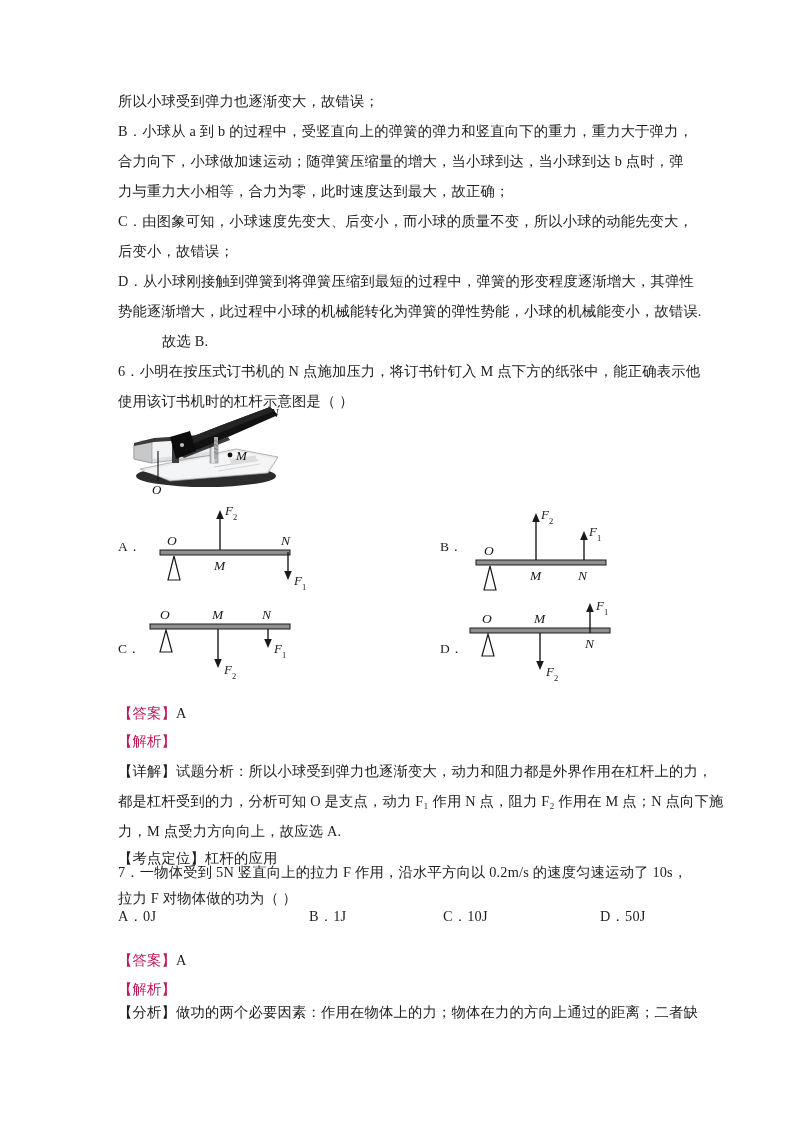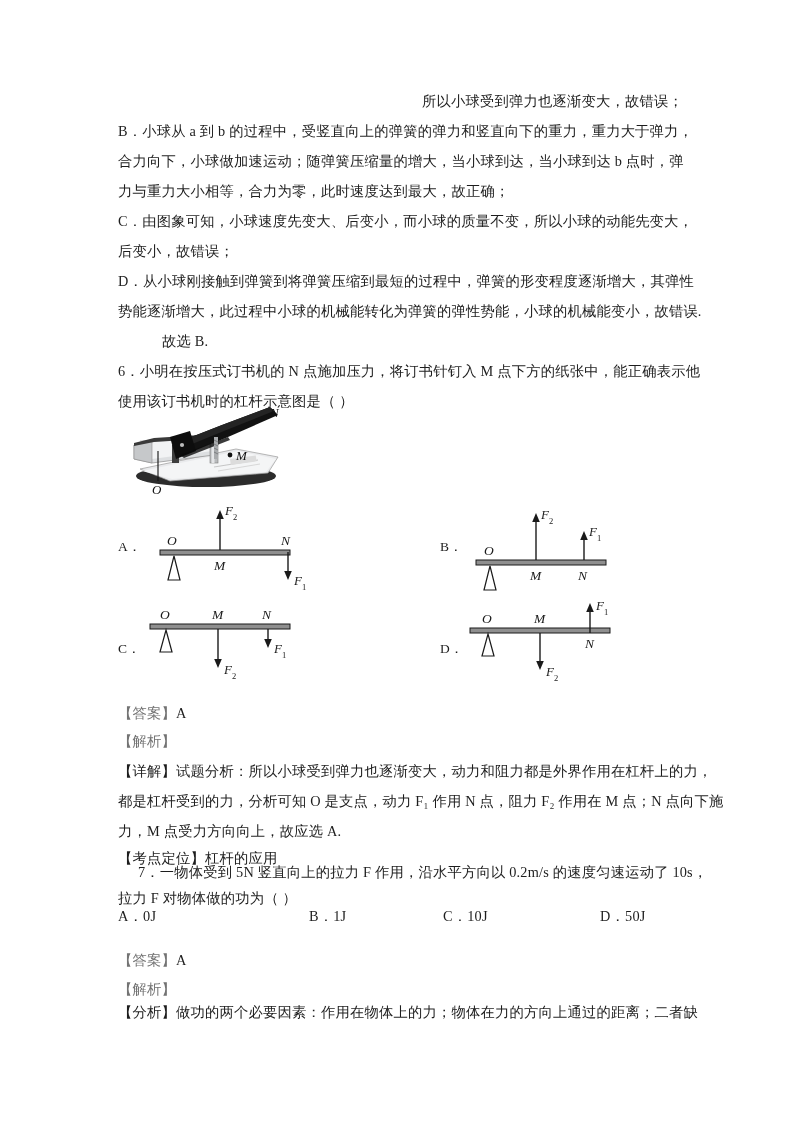--- a/index.html
+++ b/index.html
@@ -28,21 +28,21 @@
     width: 565px;
   }
   .ln {
     font-size: 14.3px;
     line-height: 30.5px;
     letter-spacing: 0.2px;
     white-space: nowrap;
     color: #1d1d1d;
   }
   .marker {
-    color: #737373;
+    color: #be185d;
   }
 
   
   .stapler-wrap {
     position: absolute;
     left: 118px;
     top: 393px;
     width: 175px;
     height: 105px;
   }
@@ -68,21 +68,21 @@
 
   
   .L { position: absolute; left: 0; width: 565px; }
 </style>
 </head>
 <body>
 
 <div class="page">
 
   <div class="content">
-    <div class="ln L" style="top:0px;text-align:right;">所以小球受到弹力也逐渐变大，故错误；</div>
+    <div class="ln L" style="top:0px;">所以小球受到弹力也逐渐变大，故错误；</div>
     <div class="ln L" style="top:30px;">B．小球从 a 到 b 的过程中，受竖直向上的弹簧的弹力和竖直向下的重力，重力大于弹力，</div>
     <div class="ln L" style="top:60px;">合力向下，小球做加速运动；随弹簧压缩量的增大，当小球到达，当小球到达 b 点时，弹</div>
     <div class="ln L" style="top:90px;">力与重力大小相等，合力为零，此时速度达到最大，故正确；</div>
     <div class="ln L" style="top:120px;">C．由图象可知，小球速度先变大、后变小，而小球的质量不变，所以小球的动能先变大，</div>
     <div class="ln L" style="top:150px;">后变小，故错误；</div>
     <div class="ln L" style="top:180px;">D．从小球刚接触到弹簧到将弹簧压缩到最短的过程中，弹簧的形变程度逐渐增大，其弹性</div>
     <div class="ln L" style="top:210px;">势能逐渐增大，此过程中小球的机械能转化为弹簧的弹性势能，小球的机械能变小，故错误.</div>
     <div class="ln L" style="top:240px;margin-left:44px;">故选 B.</div>
 
     <div class="ln L" style="top:270px;">6．小明在按压式订书机的 N 点施加压力，将订书针钉入 M 点下方的纸张中，能正确表示他</div>
@@ -225,21 +225,21 @@
   <div class="content" style="top:698px;">
     <div class="ln L" style="top:0px;"><span class="marker">【答案】</span><span>A</span></div>
     <div class="ln L" style="top:28px;"><span class="marker">【解析】</span></div>
     <div class="ln L" style="top:58px;">【详解】试题分析：所以小球受到弹力也逐渐变大，动力和阻力都是外界作用在杠杆上的力，</div>
     <div class="ln L" style="top:88px;">都是杠杆受到的力，分析可知 O 是支点，动力 F₁ 作用 N 点，阻力 F₂ 作用在 M 点；N 点向下施</div>
     <div class="ln L" style="top:118px;">力，M 点受力方向向上，故应选 A.</div>
     <div class="ln L" style="top:145px;"><span>【考点定位】</span><span>杠杆的应用</span></div>
   </div>
 
   <div class="content" style="top:857px;">
-    <div class="ln L" style="top:0px;margin-left:20px;">7．一物体受到 5N 竖直向上的拉力 F 作用，沿水平方向以 0.2m/s 的速度匀速运动了 10s，</div>
+    <div class="ln L" style="top:0px;">7．一物体受到 5N 竖直向上的拉力 F 作用，沿水平方向以 0.2m/s 的速度匀速运动了 10s，</div>
     <div class="ln L" style="top:26px;">拉力 F 对物体做的功为（   ）</div>
 
     <div class="L" style="top:44px; height:22px;">
       <span class="ln" style="position:absolute; left:0px;   top:0;"><span>A．</span><span>0J</span></span>
       <span class="ln" style="position:absolute; left:167px; top:0;margin-left:24px;"><span>B．</span><span>1J</span></span>
       <span class="ln" style="position:absolute; left:325px; top:0;"><span>C．</span><span>10J</span></span>
       <span class="ln" style="position:absolute; left:482px; top:0;"><span>D．</span><span>50J</span></span>
     </div>
 
     <div class="ln L" style="top:88px;"><span class="marker">【答案】</span><span>A</span></div>

